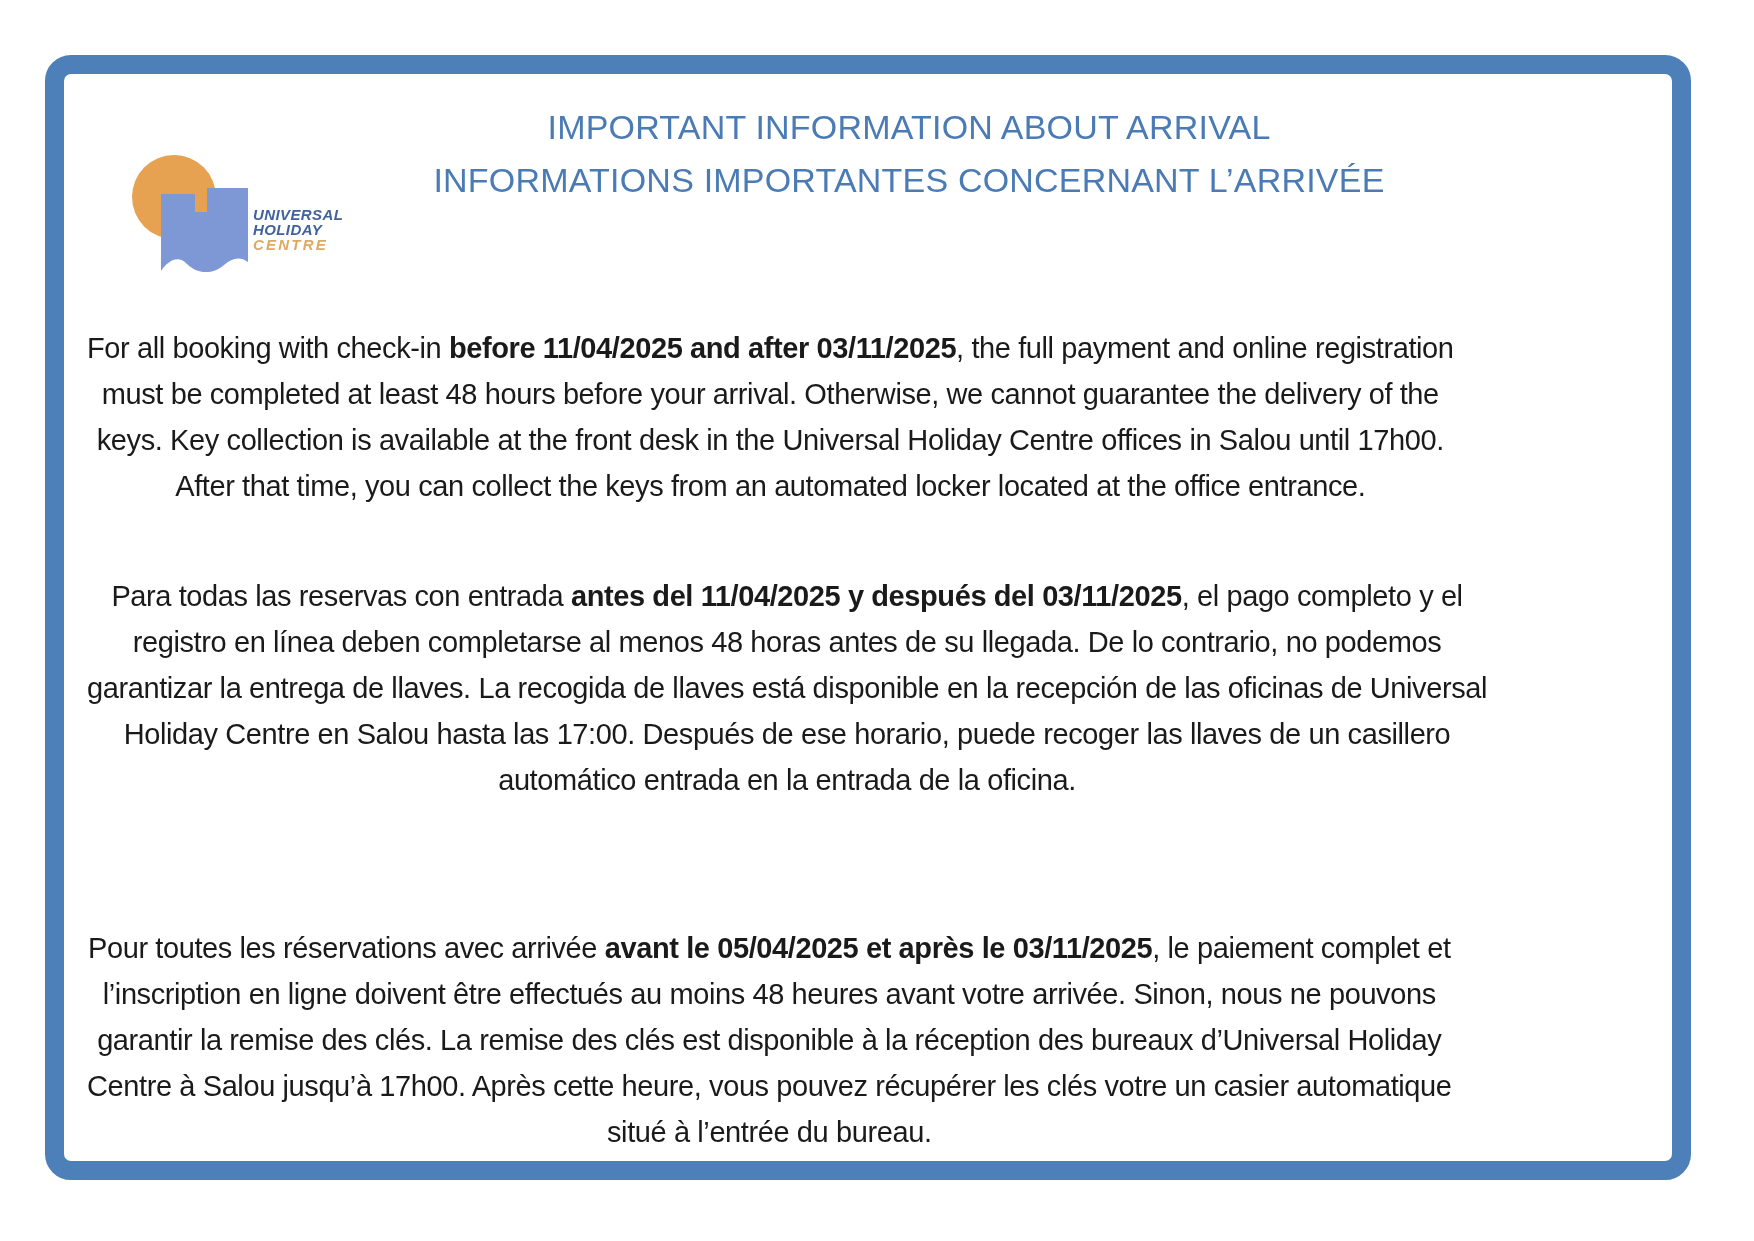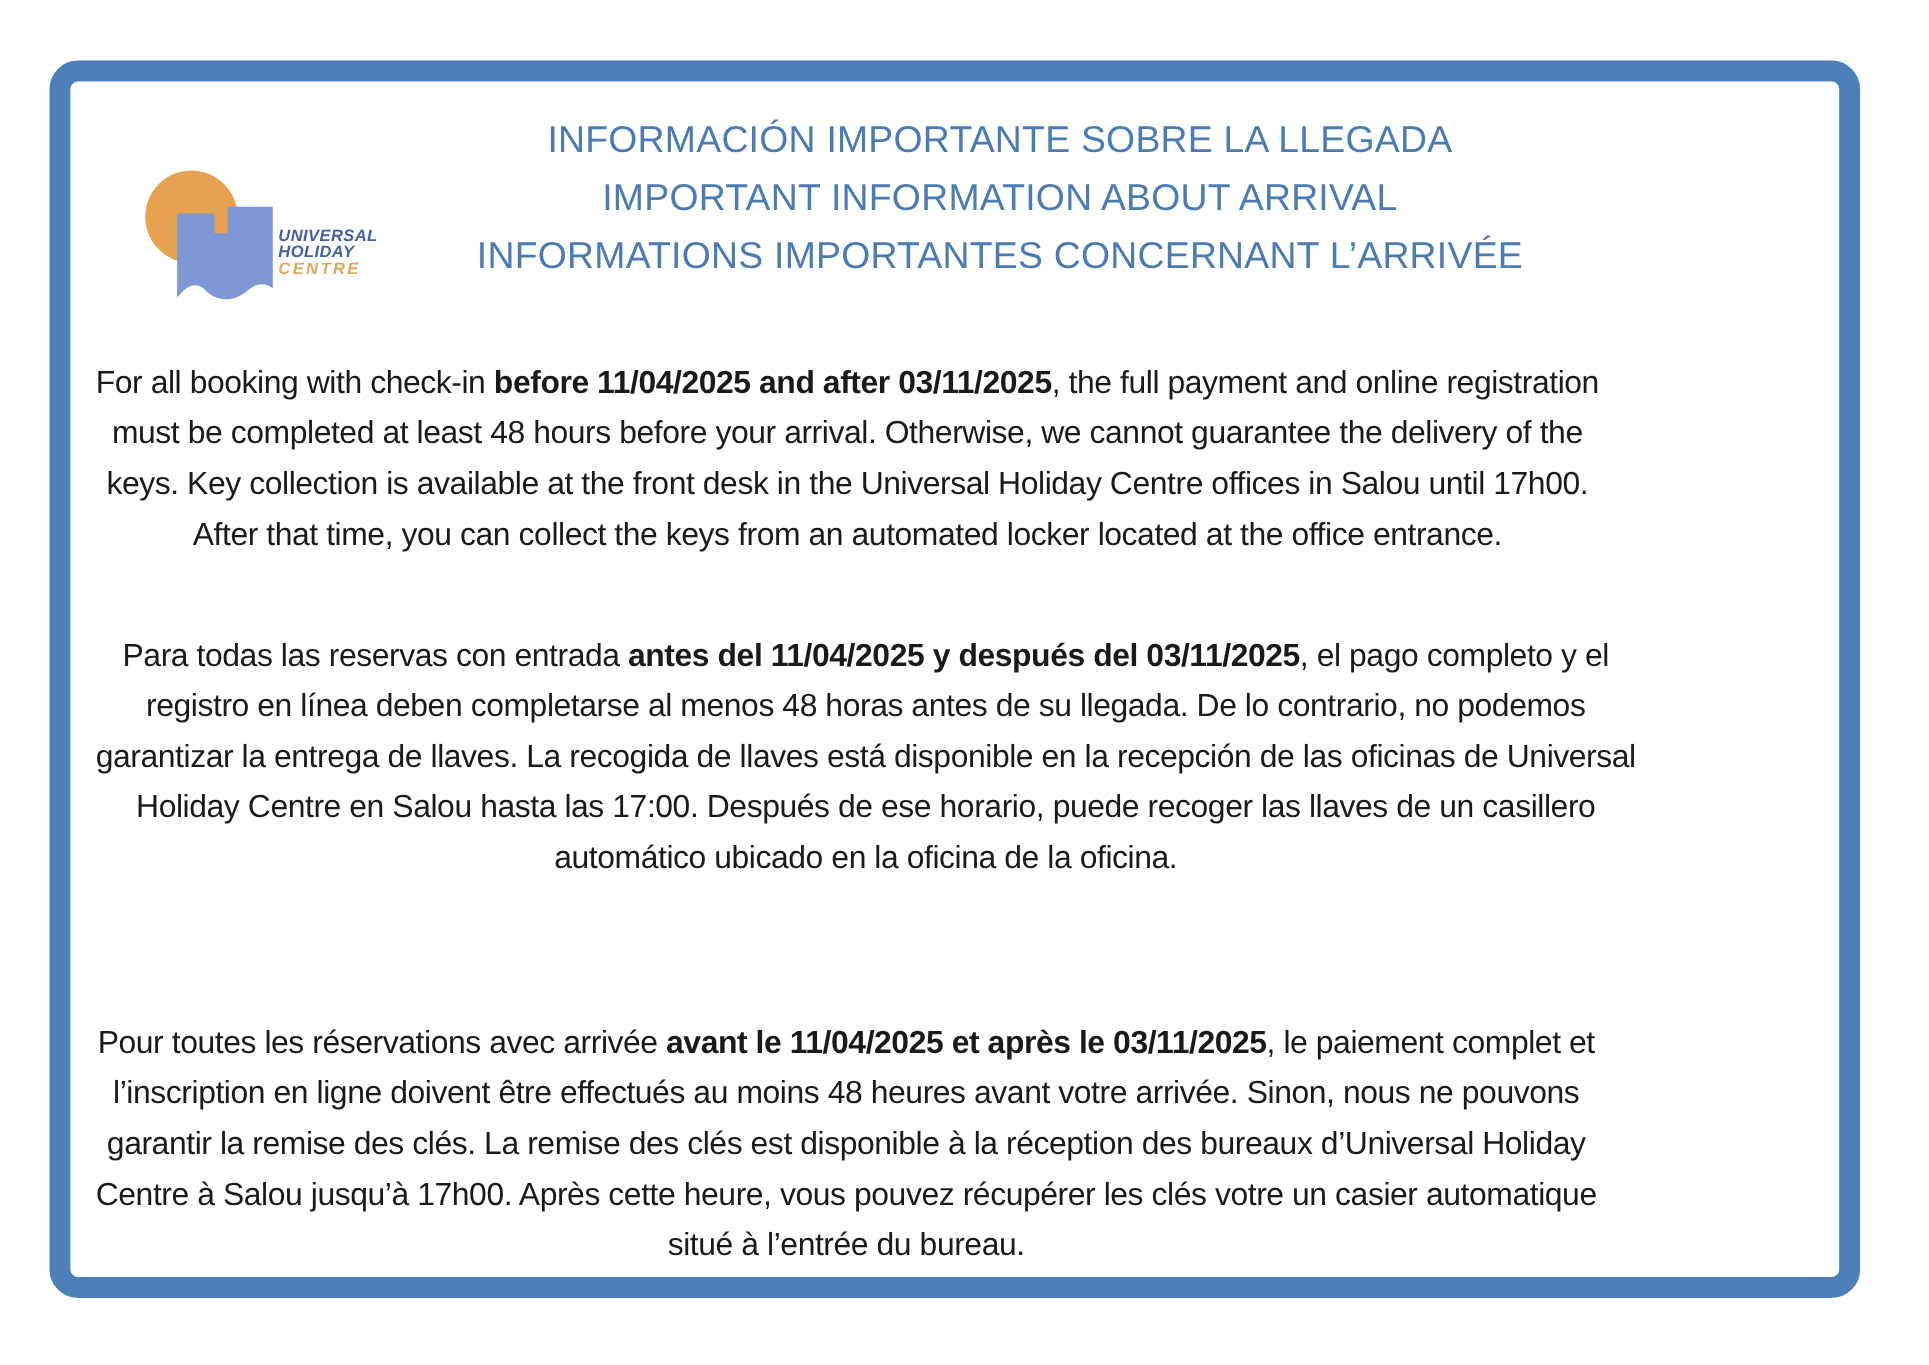--- a/index.html
+++ b/index.html
@@ -65,41 +65,40 @@
                C48,105 39,110 31,121 Z" fill="#7e97d5"></path>
     </svg>
     <div class="logo-text">
       <div class="lt">UNIVERSAL</div>
       <div class="lt">HOLIDAY</div>
       <div class="lt lt-orange">CENTRE</div>
     </div>
   </div>
 
   <div class="titles">
-    <div class="title">INFORMACIÓN IMPORTANTE SOBRE LA LLEGADA</div>
     <div class="title">IMPORTANT INFORMATION ABOUT ARRIVAL</div>
     <div class="title">INFORMATIONS IMPORTANTES CONCERNANT L’ARRIVÉE</div>
   </div>
 
   <div class="para" id="p-en">
       <div class="tline"><span>For all booking with check-in </span><span class="bold">before 11/04/2025 and after 03/11/2025</span><span>, the full payment and online registration</span></div>
       <div class="tline"><span>must be completed at least 48 hours before your arrival. Otherwise, we cannot guarantee the delivery of the</span></div>
       <div class="tline"><span>keys. Key collection is available at the front desk in the Universal Holiday Centre offices in Salou until 17h00.</span></div>
       <div class="tline"><span>After that time, you can collect the keys from an automated locker located at the office entrance.</span></div>
     </div>
 
   <div class="para" id="p-es">
       <div class="tline"><span>Para todas las reservas con entrada </span><span class="bold">antes del 11/04/2025 y después del 03/11/2025</span><span>, el pago completo y el</span></div>
       <div class="tline"><span>registro en línea deben completarse al menos 48 horas antes de su llegada. De lo contrario, no podemos</span></div>
       <div class="tline"><span>garantizar la entrega de llaves. La recogida de llaves está disponible en la recepción de las oficinas de Universal</span></div>
       <div class="tline"><span>Holiday Centre en Salou hasta las 17:00. Después de ese horario, puede recoger las llaves de un casillero</span></div>
-      <div class="tline"><span>automático ubicado en la oficina de la oficina.</span></div>
+      <div class="tline"><span>automático entrada en la entrada de la oficina.</span></div>
     </div>
 
   <div class="para" id="p-fr">
-      <div class="tline"><span>Pour toutes les réservations avec arrivée </span><span class="bold">avant le 11/04/2025 et après le 03/11/2025</span><span>, le paiement complet et</span></div>
+      <div class="tline"><span>Pour toutes les réservations avec arrivée </span><span class="bold">avant le 05/04/2025 et après le 03/11/2025</span><span>, le paiement complet et</span></div>
       <div class="tline"><span>l’inscription en ligne doivent être effectués au moins 48 heures avant votre arrivée. Sinon, nous ne pouvons</span></div>
       <div class="tline"><span>garantir la remise des clés. La remise des clés est disponible à la réception des bureaux d’Universal Holiday</span></div>
       <div class="tline"><span>Centre à Salou jusqu’à 17h00. Après cette heure, vous pouvez récupérer les clés votre un casier automatique</span></div>
       <div class="tline"><span>situé à l’entrée du bureau.</span></div>
     </div>
 
 </div>
 
 </body></html>

